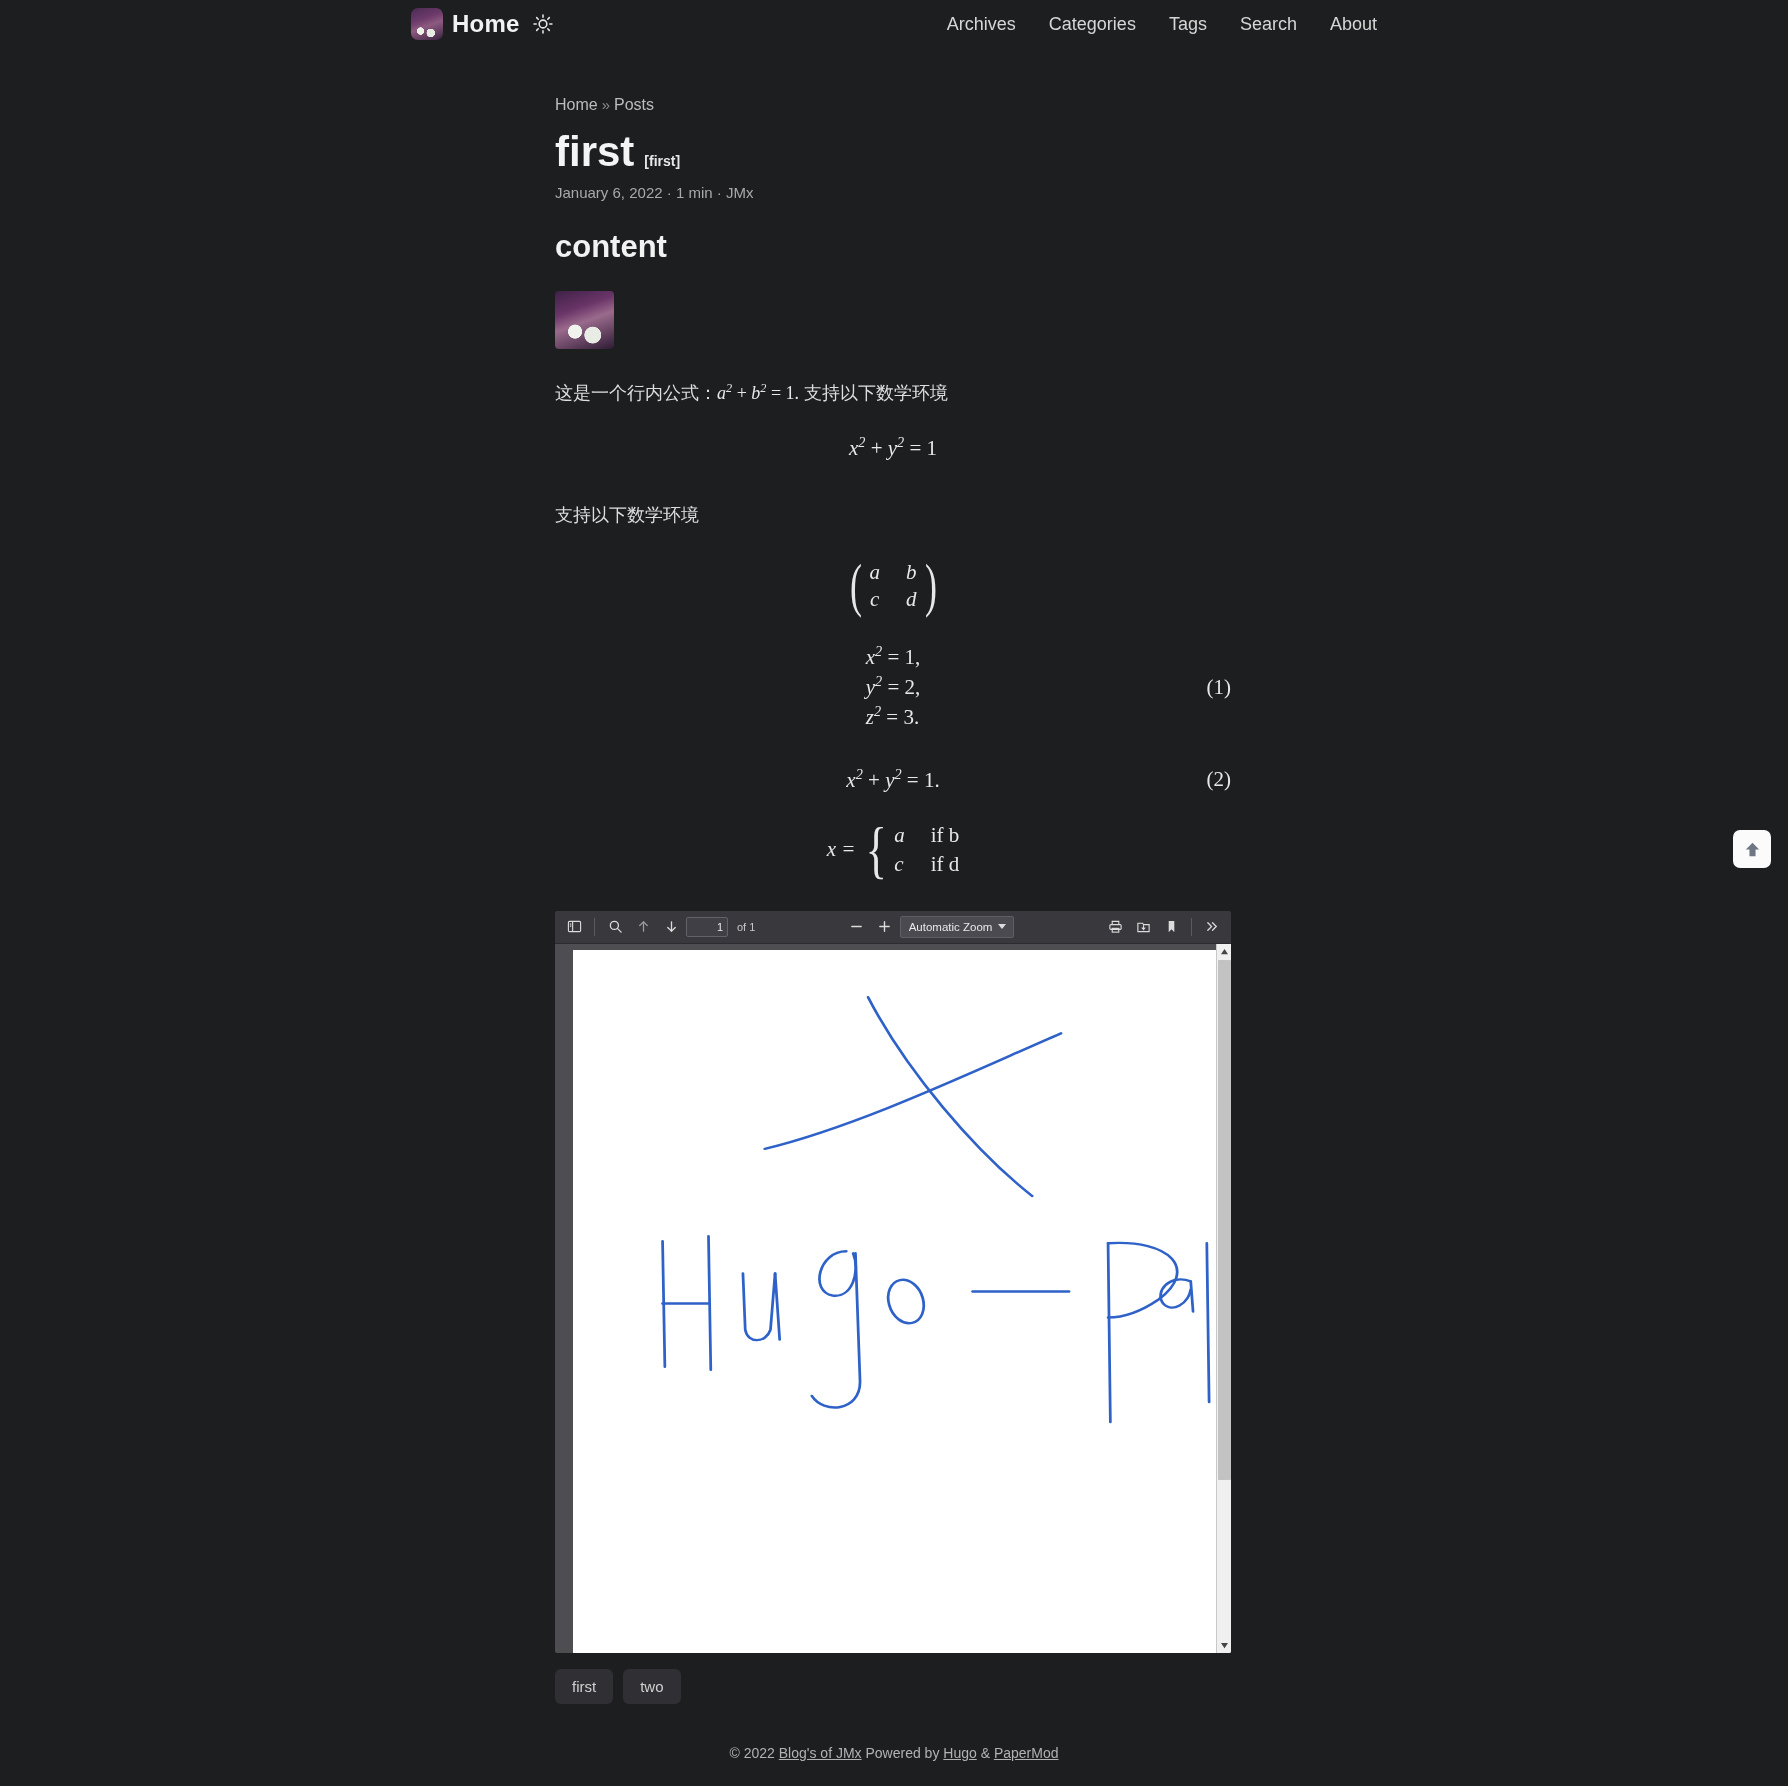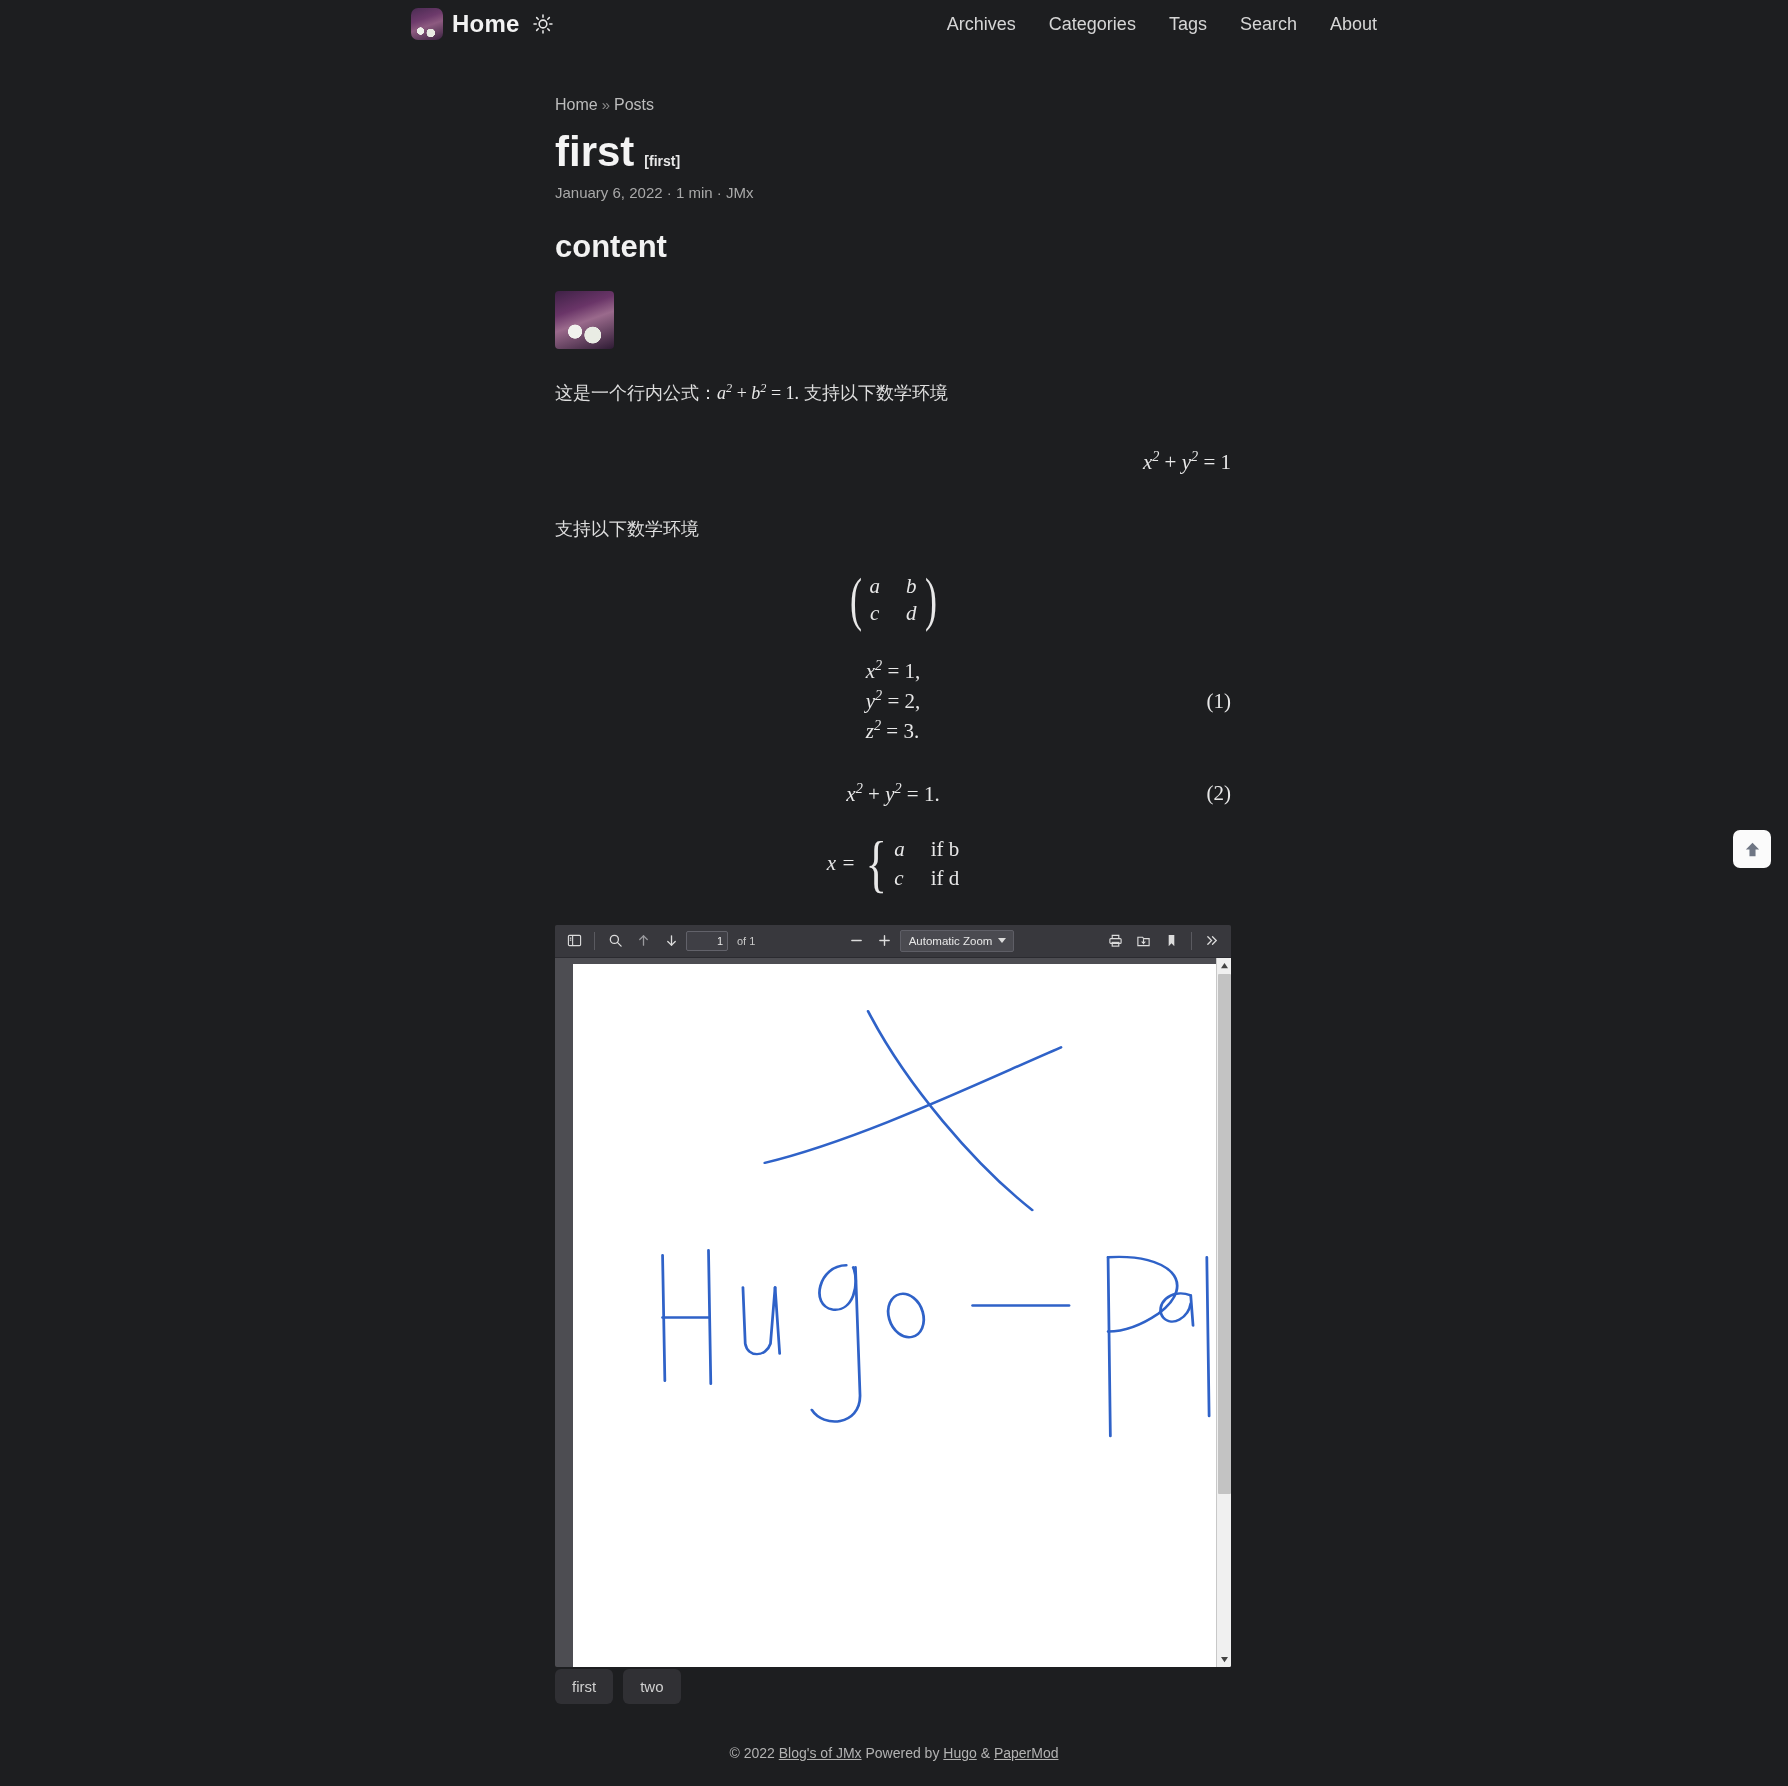--- a/index.html
+++ b/index.html
@@ -90,23 +90,23 @@
     color: #dedede; font-size: 18px; line-height: 1.6; margin: 0 0 24px 0;
   }
   .mathf {
     font-family: "Liberation Serif", "DejaVu Serif", serif;
     font-style: italic; color: #e8e8e8;
   }
   .mathf .op, .mathf .num { font-style: normal; }
   sup.p { font-size: .68em; vertical-align: super; }
 
   .block-math {
-    text-align: right; color: #e8e8e8; font-size: 21px;
+    text-align: center; color: #e8e8e8; font-size: 21px;
     font-family: "Liberation Serif", "DejaVu Serif", serif;
-    margin: 40px 0 40px 0;
+    margin: 26px 0 40px 0;
   }
   .math-center { display: flex; justify-content: center; margin: 30px 0; }
   .matrix { display: flex; align-items: center; font-size: 21px;
     font-family: "Liberation Serif","DejaVu Serif",serif; color:#e8e8e8; }
   .paren { font-size: 60px; line-height: .82; font-weight: 300; transform: scaleX(.6); }
   .mgrid { display: grid; grid-template-columns: auto auto; gap: 2px 26px;
     font-style: italic; padding: 0 4px; }
   .mgrid span { text-align: center; }
 
   .eqrow { position: relative; margin: 26px 0; }

